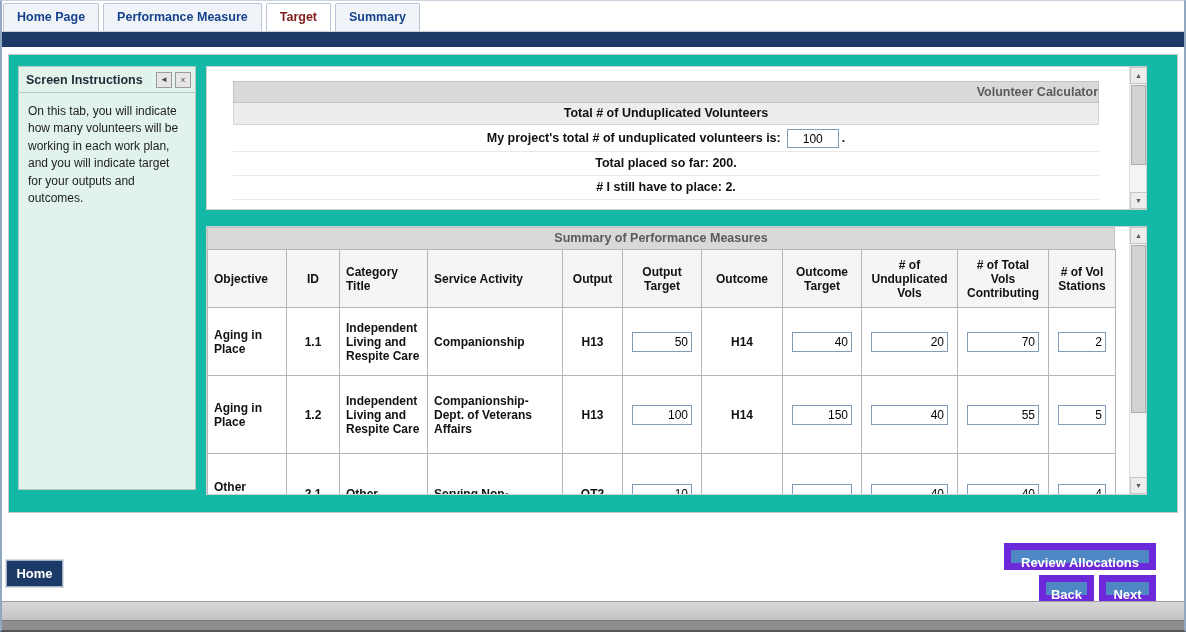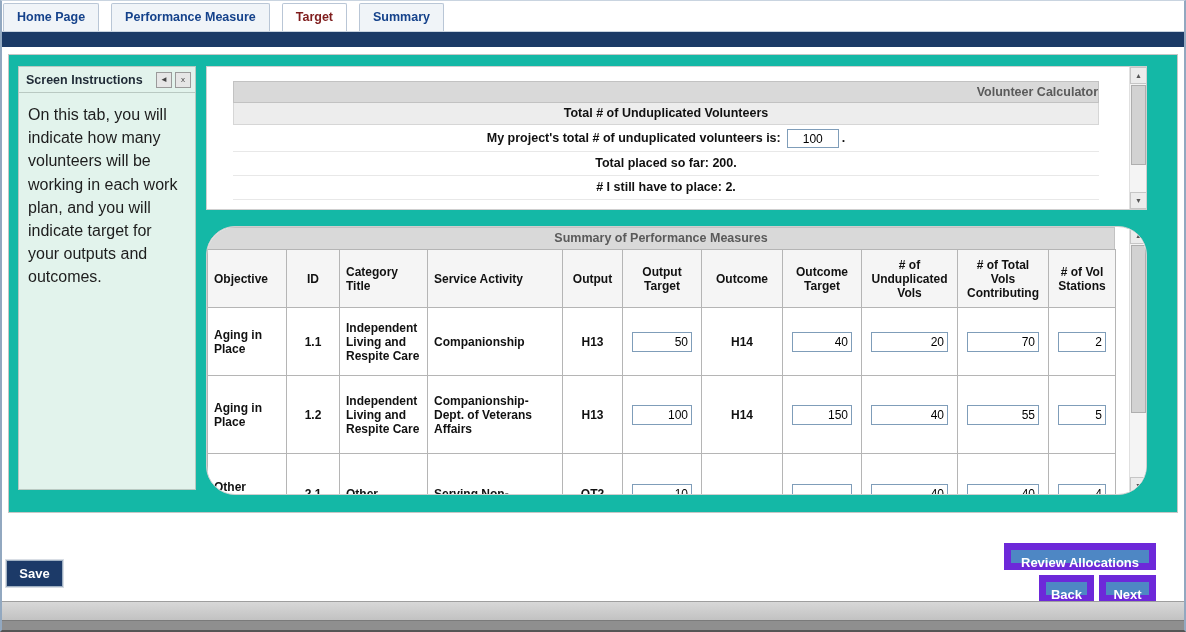--- a/index.html
+++ b/index.html
@@ -8,21 +8,21 @@
 
   .window {
     position:relative; width:1186px; height:632px; background:#fff;
     border:2px solid #92a8c0; border-top:1px solid #c9d4e0; border-bottom:2px solid #555;
     overflow:hidden;
   }
 
   
   .tabbar {
     position:absolute; top:0; left:0; right:0; height:31px; background:#fff;
-    border-bottom:1px solid #c9d4e0; display:flex; align-items:flex-end; gap:12px;
+    border-bottom:1px solid #c9d4e0; display:flex; align-items:flex-end; gap:4px;
     padding:4px 0 0 1px;
   }
   .tab {
     font-size:12.5px; font-weight:bold; color:#15428b; background:#f0f4f8;
     border:1px solid #b9c6d6; border-bottom:none; padding:6px 13px 7px;
     border-radius:2px 2px 0 0; cursor:pointer; white-space:nowrap;
   }
   .tab.active { background:#fff; color:#7f1d1d;text-align:right; }
 
   .navybar { position:absolute; top:31px; left:0; right:0; height:15px; background:#1b3a66; }
@@ -38,27 +38,27 @@
     position:absolute; left:9px; top:11px; width:178px; height:424px;
     background:#e2f3ec; border:1px solid #b9c9c2;
   }
   .instr-header { height:26px; border-bottom:1px solid #b9c9c2; display:flex; align-items:center; padding:0 4px 0 7px; }
   .instr-title { font-size:12.5px; font-weight:bold; color:#1f2a36; flex:1; }
   .instr-btn {
     width:16px; height:16px; background:#e6e6e6; border:1px solid #9a9a9a;
     font-size:8px; color:#444; display:flex; align-items:center; justify-content:center;
     margin-left:3px; cursor:pointer; font-family:inherit;
   }
-  .instr-body { padding:10px 9px; font-size:16px; color:#1d1d1d; line-height:1.45; }
+  .instr-body { padding:10px 9px; font-size:12px; color:#1d1d1d; line-height:1.45; }
   .instr-body p + p { margin-top:18px; }
 
   
   .panel { position:absolute; background:#fff; border:1px solid #cfcfcf; overflow:hidden; }
   .calc-panel { left:197px; top:11px; width:941px; height:144px; }
-  .sum-panel  { left:197px; top:171px; width:941px; height:269px;border-radius:29px; }
+  .sum-panel  { left:197px; top:171px; width:941px; height:269px; }
 
   
   .calc-inner { margin:14px 0 0 26px; width:866px; }
   .calc-h {
     height:22px; line-height:21px; text-align:right; font-size:12.5px; font-weight:bold;
     color:#5a5a5a; background:#d9d9d9; border:1px solid #c2c2c2;
   }
   .calc-s {
     height:22px; line-height:21px; text-align:center; font-size:12.5px; font-weight:bold;
     color:#111; background:#ededed; border:1px solid #d6d6d6; border-top:none;
@@ -244,21 +244,21 @@
       </table>
       <div class="vscroll">
         <button class="sb-btn sb-up">▲</button>
         <div class="sb-thumb sum-thumb"></div>
         <button class="sb-btn sb-dn">▼</button>
       </div>
     </div>
 
   </div>
 
-  <button class="btn btn-save">Save</button>
+  <button class="btn btn-save">Home</button>
   <button class="btn btn-blue btn-review">Review Allocations</button>
   <button class="btn btn-blue btn-back">Back</button>
   <button class="btn btn-blue btn-next">Next</button>
 
   <div class="statusbar"></div>
   <div class="bottomedge"></div>
 
 </div>
 
 </body></html>

